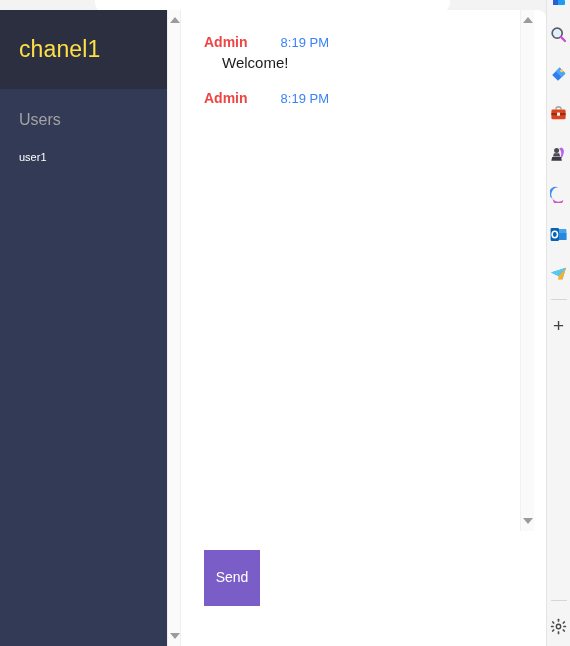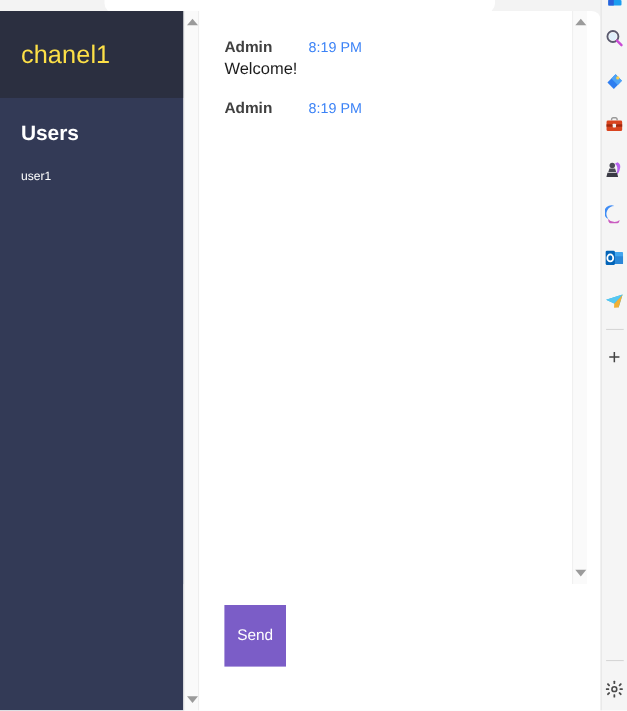--- a/index.html
+++ b/index.html
@@ -29,37 +29,37 @@
   
   .chat-app { position: absolute; left: 0; top: 0; width: 534px; height: 636px; display: flex; }
 
   .sidebar { width: 167px; height: 636px; background: #333a56; flex: 0 0 167px; }
   .sidebar-header {
     height: 79px; background: #2b2f40;
     display: flex; align-items: center; padding-left: 19px;
   }
   .channel-title { color: #fde047; font-size: 23px; font-weight: 400; letter-spacing: .1px; }
   .sidebar-body { padding: 22px 19px 0 19px; }
-  .users-heading { color: #ffffff; font-size: 19px; font-weight: 700; margin-bottom: 17px; }
+  .users-heading { color: #a3a3a3; font-size: 16px; font-weight: 400; margin-bottom: 17px; }
   .user-item { color: #ffffff; font-size: 11px; line-height: 22px; font-weight: 400; }
 
   
   .main { flex: 1; display: flex; flex-direction: column; position: relative; background: #fff; }
 
   .messages-pane {
     position: relative;
     height: 521px;
     overflow: hidden;
     padding: 24px 26px 0 37px;
   }
   .message { margin-bottom: 17px; }
   .msg-meta { display: flex; align-items: baseline; gap: 9px; margin-bottom: 3px; }
-  .msg-author { font-size: 14px; font-weight: 700; color: #404040; }
+  .msg-author { font-size: 14px; font-weight: 700; color: #ef4444; }
   .msg-time { font-size: 13px; color: #3b82f6; margin-left: 24px; }
-  .msg-text { font-size: 15px; color: #1c1c1c; line-height: 20px; }
+  .msg-text { font-size: 15px; color: #1c1c1c; line-height: 20px; margin-left: 18px; }
 
   
   .inner-scrollbar {
     position: absolute; right: 0; top: 0; width: 14px; height: 521px;
     background: #fafafa; border-left: 1px solid #f0f0f0;
   }
   .sb-arrow {
     position: absolute; left: 0; width: 14px; height: 14px;
     display: flex; align-items: center; justify-content: center;
   }

